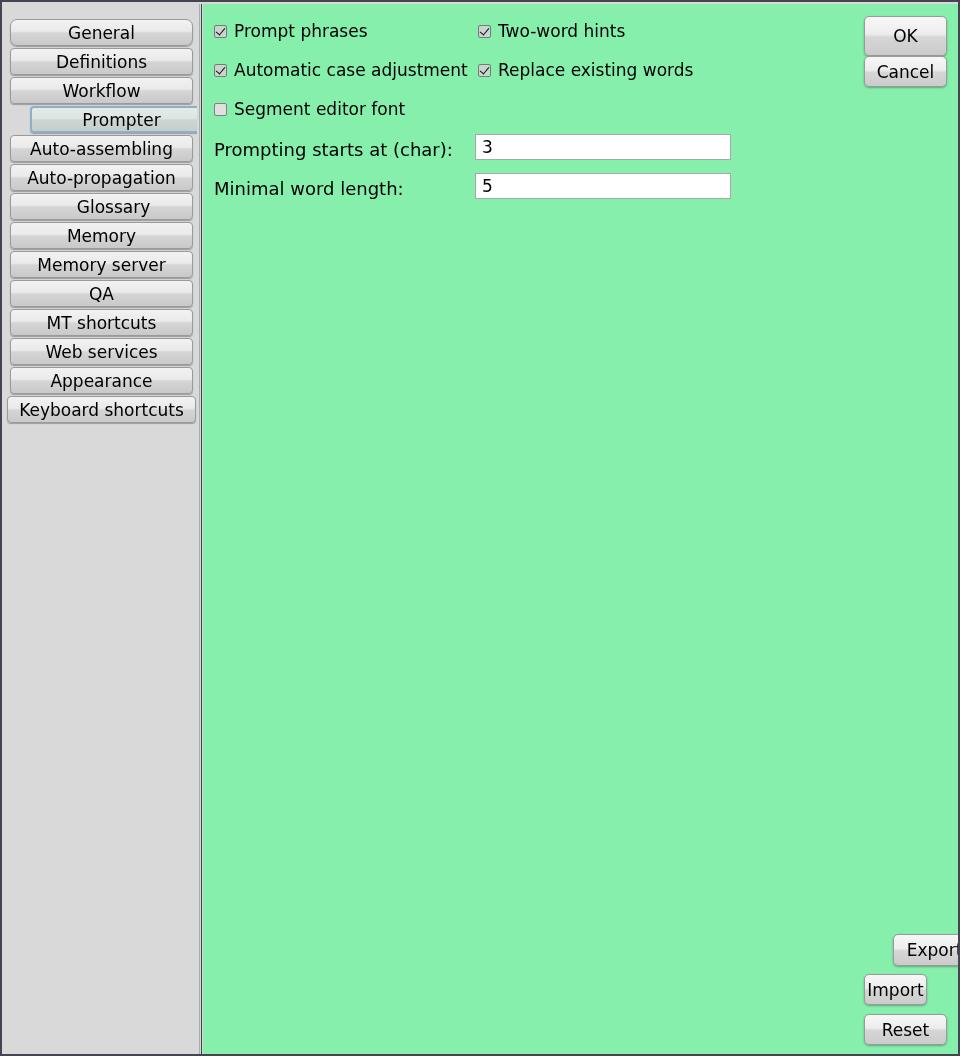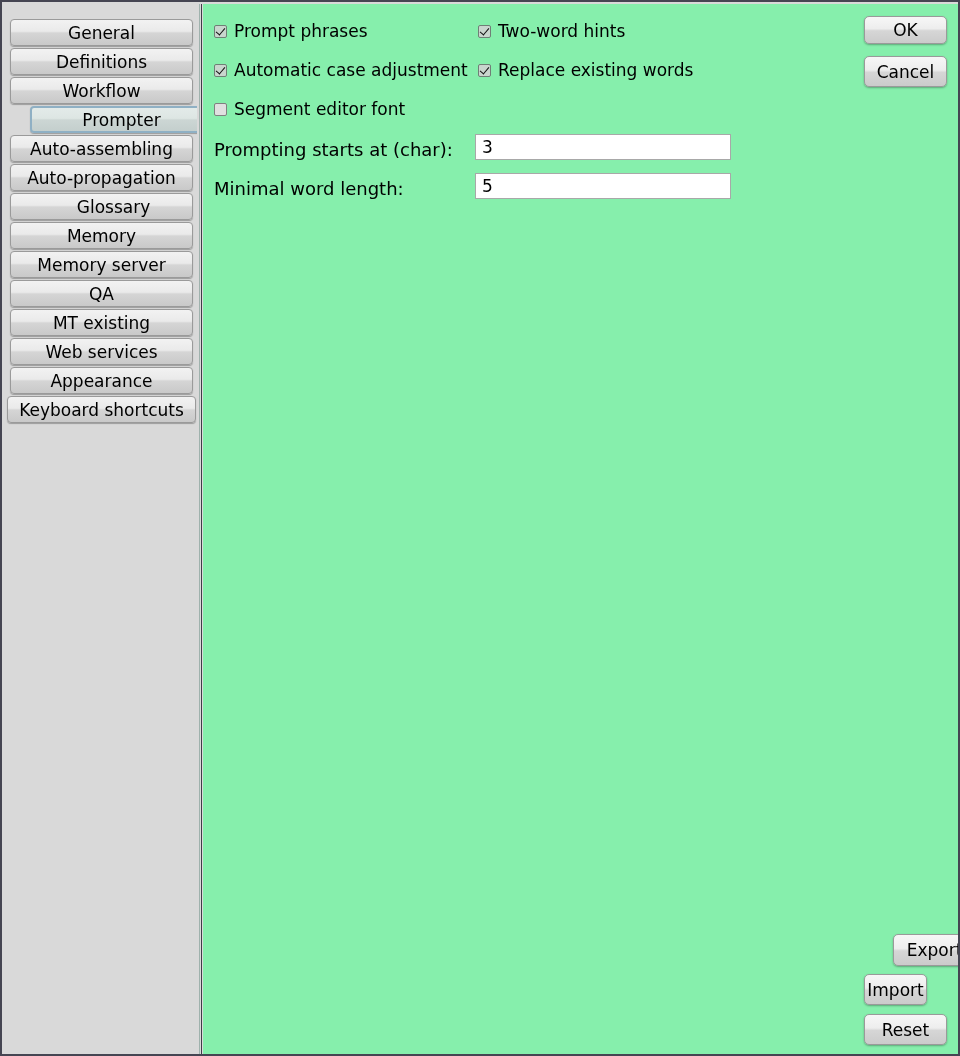--- a/index.html
+++ b/index.html
@@ -173,21 +173,21 @@
     color: #000;
     white-space: nowrap;
   }
 </style>
 </head>
 <body>
 
 <div id="window">
 
   <div id="sidebar">
-    <div class="side-btn" style="top:15px;">
+    <div class="side-btn" style="top:15px;border-radius:7px;">
         <span>General</span>
       </div>
     <div class="side-btn" style="top:44px;">
         <span>Definitions</span>
       </div>
     <div class="side-btn" style="top:73px;">
         <span>Workflow</span>
       </div>
     <div class="side-btn selected" style="top:102px;">
         <span>Prompter</span>
@@ -204,21 +204,21 @@
     <div class="side-btn" style="top:218px;">
         <span>Memory</span>
       </div>
     <div class="side-btn" style="top:247px;">
         <span>Memory server</span>
       </div>
     <div class="side-btn" style="top:276px;">
         <span>QA</span>
       </div>
     <div class="side-btn" style="top:305px;">
-        <span>MT existing</span>
+        <span>MT shortcuts</span>
       </div>
     <div class="side-btn" style="top:334px;">
         <span>Web services</span>
       </div>
     <div class="side-btn" style="top:363px;">
         <span>Appearance</span>
       </div>
     <div class="side-btn wide" style="top:392px;">
         <span>Keyboard shortcuts</span>
       </div>
@@ -253,21 +253,21 @@
       <span class="chk-box"></span>
       <span class="chk-label">Segment editor font</span>
     </div>
 
     <div class="field-label" style="left:11px; top:135px;">Prompting starts at (char):</div>
     <div class="text-field" style="left:272px; top:130px; width:256px; height:26px;">3</div>
 
     <div class="field-label" style="left:11px; top:174px;">Minimal word length:</div>
     <div class="text-field" style="left:272px; top:169px; width:256px; height:26px;">5</div>
 
-    <div class="dlg-btn" style="left:661px; top:12px; width:83px; height:28px;">OK</div>
+    <div class="dlg-btn" style="left:661px; top:12px; width:83px; height:40px;">OK</div>
     <div class="dlg-btn" style="left:661px; top:52px; width:83px; height:31px;">Cancel</div>
 
     <div class="dlg-btn" style="left:690px; top:930px; width:83px; height:32px;">Export</div>
     <div class="dlg-btn" style="left:661px; top:970px; width:63px; height:31px;">Import</div>
     <div class="dlg-btn" style="left:661px; top:1010px; width:83px; height:31px;">Reset</div>
 
   </div>
 </div>
 
 </body></html>

